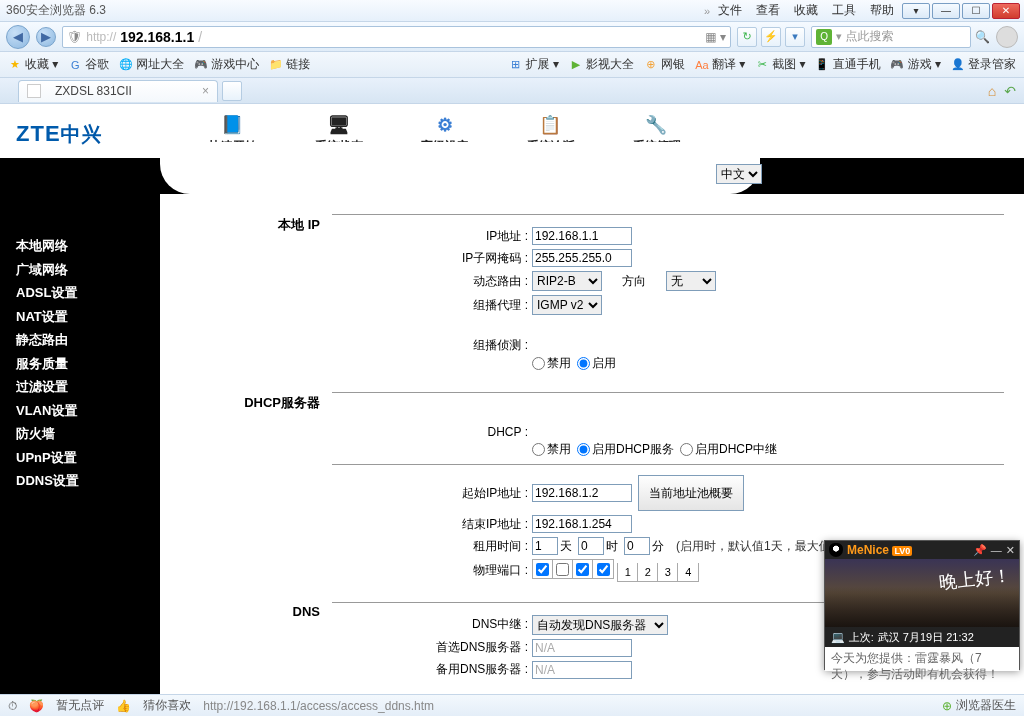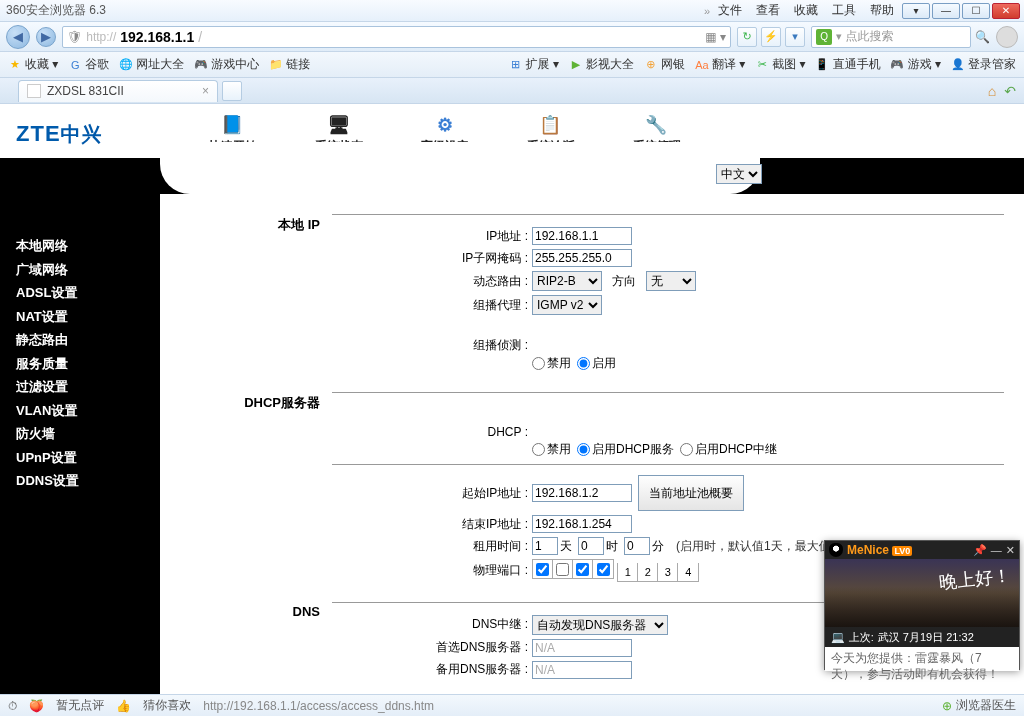--- a/index.html
+++ b/index.html
@@ -30,21 +30,21 @@
 
 
 .bmbar { height: 26px; background: linear-gradient(#f3f8fd,#e4eef8); border-bottom:1px solid #c5d6e8; display:flex; align-items:center; padding:0 8px; gap:10px; font-size:12px; color:#333; }
 .bm { display:flex; align-items:center; gap:3px; white-space:nowrap; }
 .bm .ic { width:14px; height:14px; display:inline-flex; align-items:center; justify-content:center; font-size:11px; }
 .spacer { flex:1; }
 .bmgroup2 { display:flex; align-items:center; gap:10px; }
 
 
 .tabbar { height: 26px; background:linear-gradient(#e8f1fb,#d7e5f3); border-bottom:1px solid #c5d6e8; display:flex; align-items:center; padding:0 8px 0 18px; }
-.tab { height:22px; background:linear-gradient(#fff,#f4f8fc); border:1px solid #b5cce2; border-bottom:none; border-radius:4px 4px 0 0; padding:0 8px; display:flex; align-items:center; gap:6px; font-size:12px; color:#444; min-width:200px; }
+.tab { height:22px; background:linear-gradient(#fff,#f4f8fc); border:1px solid #b5cce2; border-bottom:none; border-radius:4px 4px 0 0; padding:0 8px; display:flex; align-items:center; gap:14px; font-size:12px; color:#444; min-width:200px; }
 .tab .tabicon { width:14px; height:14px; background:#fff; border:1px solid #ccc; }
 .tab .close { color:#999; font-size:12px; margin-left:auto; }
 .tabadd { width:20px; height:20px; border:1px solid #b5cce2; background:linear-gradient(#fff,#e8f2fb); border-radius:2px; margin-left:4px; }
 .tabright { margin-left:auto; display:flex; gap:8px; font-size:14px; color:#5a8; }
 
 
 .page { position:relative; height: calc(716px - 22px - 30px - 26px - 26px - 22px); background:#fff; overflow:hidden; }
 
 .topnav { height:60px; display:flex; align-items:center; padding:0 10px 0 10px; gap:0; }
 .logo { width:140px; font-size:22px; font-weight:bold; color:#0058a9; letter-spacing:1px; padding-left:6px; }
@@ -279,21 +279,21 @@
               <div class="flabel">IP地址</div>
               <input class="finput" value="192.168.1.1" style="">
             </div>
           <div class="frow">
               <div class="flabel">IP子网掩码</div>
               <input class="finput" value="255.255.255.0" style="">
             </div>
           <div class="frow">
               <div class="flabel">动态路由</div>
             <select class="fselect" style="width:70px;"><option>RIP2-B</option></select>
-            <span style="margin:0 10px;">方向</span>
+            <span style="margin:0 20px;">方向</span>
             <select class="fselect" style="width:50px;"><option>无</option></select>
           </div>
           <div class="frow">
               <div class="flabel">组播代理</div>
             <select class="fselect" style="width:70px;"><option>IGMP v2</option></select>
           </div>
           <div class="frow">
               <div class="flabel">组播侦测</div>
             <div class="radiog">
               <label>

